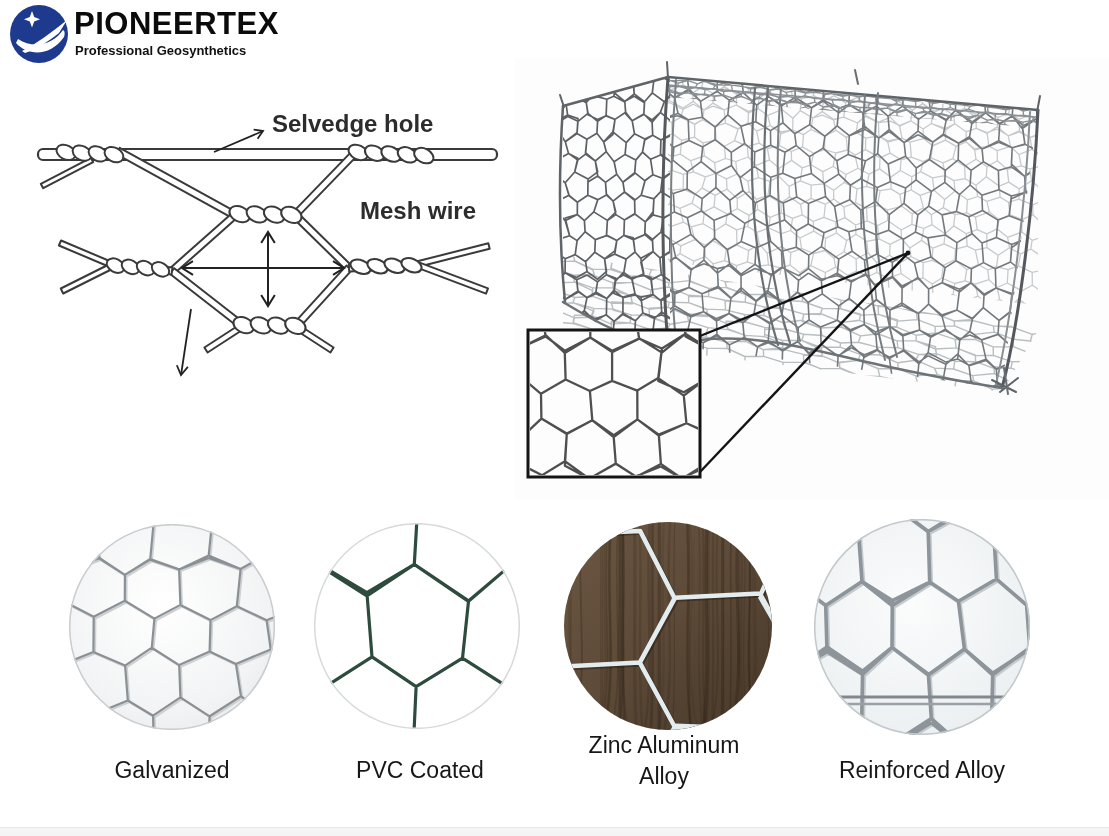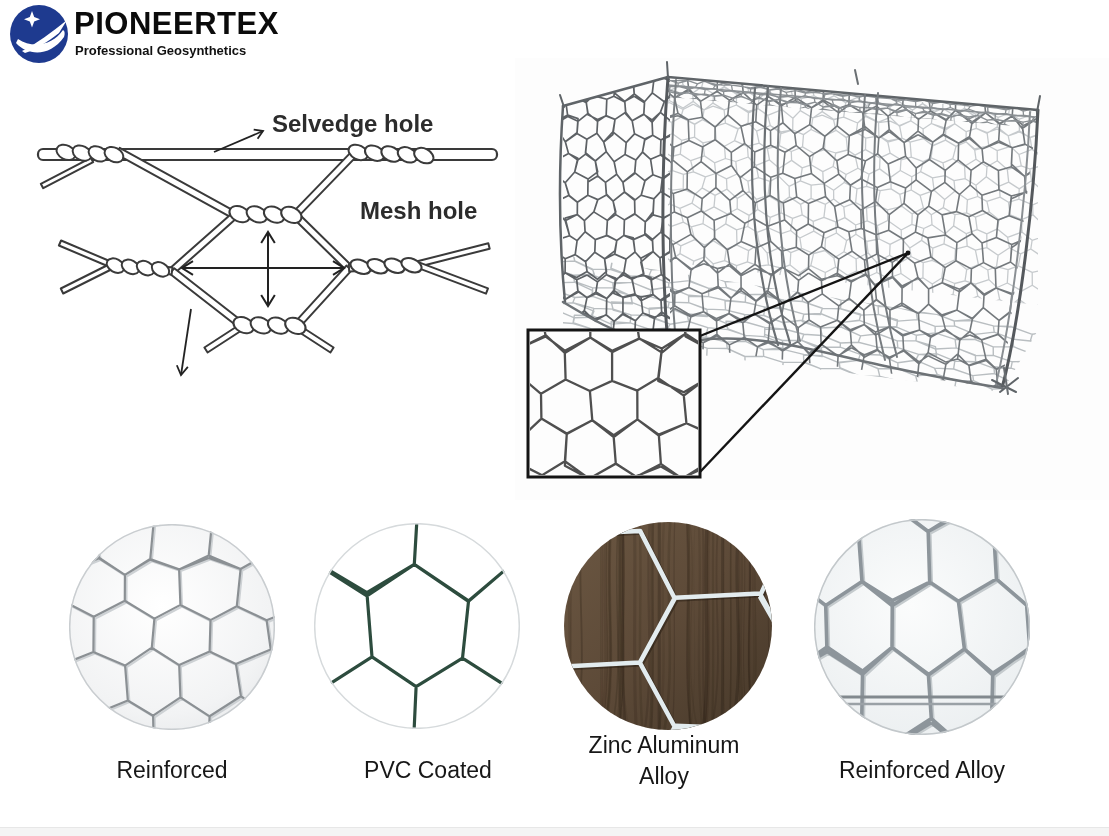--- a/index.html
+++ b/index.html
@@ -7,21 +7,21 @@
          font-family:"Liberation Sans",sans-serif;}
   .abs{position:absolute;}
   #brand-name{left:74px;top:6px;font-size:31px;font-weight:bold;letter-spacing:.5px;color:#0b0b0b;}
   #brand-tagline{left:75px;top:43px;font-size:13px;font-weight:bold;color:#111;}
   .diagram-label{font-size:24px;font-weight:600;color:#2c2c2c;white-space:nowrap;}
   #lbl-selvedge{left:272px;top:110px;}
   #lbl-meshhole{left:360px;top:197px;}
   #lbl-wirediam{left:140px;top:381px;}
   .caption{font-size:23px;color:#171717;text-align:center;line-height:31px;}
   #cap-0{left:72px;top:755px;width:200px;}
-  #cap-1{left:328px;top:755px;width:200px;text-align:center;}
+  #cap-1{left:320px;top:755px;width:200px;text-align:center;}
   #cap-2{left:568px;top:730px;width:192px;}
   #cap-3{left:796px;top:755px;width:252px;}
   #bottom-strip{left:0;top:827px;width:1109px;height:9px;background:#f4f4f4;border-top:1px solid #e7e7e7;}
 </style>
 </head>
 <body>
 
 <div id="stage">
 
   <div class="abs" style="left:0;top:0;width:340px;height:70px;padding-left:18px;">
@@ -82,21 +82,21 @@
       <path d="M261.18 243L268 232L274.82 243" fill="none" stroke="#222" stroke-width="2"></path>
       <line x1="182" y1="268" x2="344" y2="268" stroke="#222" stroke-width="2"></line>
       <path d="M333 274.82L344 268L333 261.18" fill="none" stroke="#222" stroke-width="2"></path>
       <path d="M193 274.82L182 268L193 261.18" fill="none" stroke="#222" stroke-width="2"></path>
       <line x1="214" y1="152" x2="263" y2="131" stroke="#222" stroke-width="1.8"></line>
       <path d="M257.6006794808082 138.7103137375229L263 131L253.69300003890288 129.59239503974376" fill="none" stroke="#222" stroke-width="1.8"></path>
       <line x1="191" y1="309" x2="181" y2="375" stroke="#222" stroke-width="1.8"></line>
       <path d="M176.83121590127774 365.2656464447689L181 375L187.86528092842616 366.9374744791853" fill="none" stroke="#222" stroke-width="1.8"></path>
     </svg>
   <div class="abs diagram-label" id="lbl-selvedge">Selvedge hole</div>
-  <div class="abs diagram-label" id="lbl-meshhole">Mesh hole</div>
+  <div class="abs diagram-label" id="lbl-meshhole">Mesh wire</div>
 
   <svg id="gabion" class="abs" style="left:515px;top:58px;" width="594" height="442" viewBox="515 58 594 442">
       <rect x="515" y="58" width="594" height="442" fill="#fdfdfd"></rect>
       <clipPath id="cp0">
         <polygon points="668,80 1038,112 1038,305 668,262"></polygon>
       </clipPath>
       <g clip-path="url(#cp0)">
         <path d="M636.3 44.8L648.6 53.8L648.2 63.2L638.0 70.3L627.2 61.9L625.8 51.9L636.3 44.8M659.6 47.9L670.7 53.9L669.9 68.5L662.0 71.6L648.2 63.2L648.6 53.8L659.6 47.9M679.9 51.5L692.2 56.6L691.1 68.4L679.8 73.3L669.9 68.5L670.7 53.9L679.9 51.5M702.1 53.7L716.3 59.4L715.4 72.1L705.0 74.7L691.1 68.4L692.2 56.6L702.1 53.7M724.5 55.7L736.5 61.2L737.2 73.0L726.3 77.4L715.4 72.1L716.3 59.4L724.5 55.7M748.4 56.8L760.2 60.8L757.2 73.3L746.6 78.1L737.2 73.0L736.5 61.2L748.4 56.8M768.1 58.2L781.7 65.9L780.2 75.9L768.5 82.3L757.2 73.3L760.2 60.8L768.1 58.2M792.3 58.0L802.9 67.2L801.8 78.1L789.0 83.1L780.2 75.9L781.7 65.9L792.3 58.0M812.7 60.3L822.8 69.4L824.9 77.9L811.0 83.1L801.8 78.1L802.9 67.2L812.7 60.3M835.9 65.1L847.4 71.0L845.2 82.7L834.0 86.4L824.9 77.9L822.8 69.4L835.9 65.1M856.5 64.4L866.4 70.7L865.9 84.5L855.6 88.1L845.2 82.7L847.4 71.0L856.5 64.4M877.4 66.7L887.6 73.6L889.5 85.8L876.5 89.0L865.9 84.5L866.4 70.7L877.4 66.7M898.4 70.3L912.3 77.1L912.3 86.5L900.2 89.6L889.5 85.8L887.6 73.6L898.4 70.3M922.6 70.3L932.5 77.2L932.9 89.7L920.9 93.2L912.3 86.5L912.3 77.1L922.6 70.3M941.8 72.1L953.5 80.7L954.1 91.8L943.0 96.5L932.9 89.7L932.5 77.2L941.8 72.1M966.9 75.9L975.1 79.2L976.9 93.0L965.3 97.7L954.1 91.8L953.5 80.7L966.9 75.9M989.2 75.8L997.1 82.7L999.5 93.9L989.0 100.7L976.9 93.0L975.1 79.2L989.2 75.8M1008.3 78.0L1019.5 83.6L1020.4 97.0L1010.8 101.2L999.5 93.9L997.1 82.7L1008.3 78.0M1029.2 79.8L1043.0 88.0L1041.4 97.7L1032.9 101.7L1020.4 97.0L1019.5 83.6L1029.2 79.8M1053.5 83.6L1063.6 86.8L1062.0 99.3L1053.5 105.1L1041.4 97.7L1043.0 88.0L1053.5 83.6M648.2 63.7L662.0 71.9L660.8 81.0L647.5 87.0L636.6 80.5L638.0 70.8L648.2 63.7M669.9 68.2L679.8 71.2L683.1 84.8L670.9 89.9L660.8 81.0L662.0 71.9L669.9 68.2M691.1 69.6L705.0 75.2L701.7 86.9L692.6 93.1L683.1 84.8L679.8 71.2L691.1 69.6M715.4 71.9L726.3 77.4L724.2 86.5L713.6 93.8L701.7 86.9L705.0 75.2L715.4 71.9M737.2 73.0L746.6 78.1L748.5 91.7L736.5 94.3L724.2 86.5L726.3 77.4L737.2 73.0M757.2 73.3L768.5 82.3L767.4 91.5L759.0 98.6L748.5 91.7L746.6 78.1L757.2 73.3M780.2 75.9L789.0 83.1L792.3 95.0L779.4 98.2L767.4 91.5L768.5 82.3L780.2 75.9M801.8 78.1L811.0 85.4L814.0 95.8L801.4 98.7L792.3 95.0L789.0 83.1L801.8 78.1M824.9 80.6L834.0 85.6L833.9 95.8L823.3 100.9L814.0 95.8L811.0 85.4L824.9 80.6M845.2 83.0L855.6 88.1L857.4 97.4L845.7 102.6L833.9 95.8L834.0 85.6L845.2 83.0M865.9 81.5L876.5 88.9L876.5 101.3L866.2 105.6L857.4 97.4L855.6 88.1L865.9 81.5M889.5 85.8L900.2 89.6L898.5 101.2L889.9 107.3L876.5 101.3L876.5 88.9L889.5 85.8M912.3 86.5L920.9 93.2L922.7 103.6L912.4 110.1L898.5 101.2L900.2 89.6L912.3 86.5M932.9 89.7L943.0 96.5L942.8 108.4L932.9 112.7L922.7 103.6L920.9 93.2L932.9 89.7M954.1 91.8L965.3 97.7L964.4 109.1L953.7 115.0L942.8 108.4L943.0 96.5L954.1 91.8M976.9 93.0L989.0 97.2L987.4 111.8L975.7 116.9L964.4 109.1L965.3 97.7L976.9 93.0M999.5 93.9L1010.8 101.2L1008.7 113.5L998.1 117.3L987.4 111.8L989.0 97.2L999.5 93.9M1020.4 96.7L1032.9 104.1L1029.8 115.5L1019.3 119.2L1008.7 113.5L1010.8 101.2L1020.4 96.7M1041.4 97.7L1053.5 105.1L1051.4 117.3L1040.9 121.7L1029.8 115.5L1032.9 104.1L1041.4 97.7M1062.0 99.3L1075.3 104.7L1073.1 116.6L1063.0 123.0L1051.4 117.3L1053.5 105.1L1062.0 99.3M636.6 80.5L647.5 87.0L648.7 97.8L640.1 103.7L629.2 97.1L626.3 87.0L636.6 80.5M660.8 81.0L670.9 89.9L669.3 100.5L660.1 107.0L648.7 97.8L647.5 87.0L660.8 81.0M683.1 84.8L692.6 93.1L693.3 101.4L683.1 108.0L669.3 100.5L670.9 89.9L683.1 84.8M701.7 86.9L713.6 93.8L713.0 103.1L704.0 110.0L693.3 101.4L692.6 93.1L701.7 86.9M724.2 87.5L736.5 93.5L736.4 105.0L724.1 109.8L713.0 103.1L713.6 93.8L724.2 87.5M748.5 92.1L759.0 98.6L758.1 108.6L748.4 111.3L736.4 105.0L736.5 93.5L748.5 92.1M767.4 90.4L779.4 98.7L781.9 109.6L767.7 115.4L758.1 108.6L759.0 98.6L767.4 90.4M792.3 95.0L801.4 98.7L800.3 110.6L792.9 118.3L781.9 109.6L779.4 98.7L792.3 95.0M814.0 95.8L823.3 100.9L822.2 111.6L812.8 118.0L800.3 110.6L801.4 98.7L814.0 95.8M833.9 95.8L845.7 102.6L843.7 117.1L833.6 119.3L822.2 111.6L823.3 100.9L833.9 95.8M857.4 97.4L866.2 105.6L865.6 115.7L857.6 123.0L843.7 117.1L845.7 102.6L857.4 97.4M876.5 101.3L889.9 107.3L890.3 117.4L878.5 122.1L865.6 115.7L866.2 105.6L876.5 101.3M898.5 101.2L912.4 110.1L910.7 120.8L899.5 126.2L890.3 117.4L889.9 107.3L898.5 101.2M922.7 103.6L932.9 110.4L931.4 123.5L923.1 129.0L910.7 120.8L912.4 110.1L922.7 103.6M942.8 108.4L953.7 115.0L954.7 123.8L945.7 128.3L931.4 123.5L932.9 110.4L942.8 108.4M964.4 108.4L975.7 114.2L976.3 128.4L966.2 131.7L954.7 123.8L953.7 115.0L964.4 108.4M987.4 111.8L998.1 117.3L997.3 126.9L987.1 133.3L976.3 128.4L975.7 114.2L987.4 111.8M1008.7 113.5L1019.3 119.2L1019.4 130.8L1008.2 135.8L997.3 126.9L998.1 117.3L1008.7 113.5M1029.8 115.5L1040.9 121.7L1043.0 133.2L1030.1 137.7L1019.4 130.8L1019.3 119.2L1029.8 115.5M1051.4 117.3L1063.0 123.0L1061.9 131.9L1051.7 138.9L1043.0 133.2L1040.9 121.7L1051.4 117.3M648.7 100.9L660.1 107.0L660.7 118.0L648.8 121.4L640.0 114.6L640.1 105.9L648.7 100.9M669.3 102.5L683.1 109.5L680.9 117.1L671.7 122.4L660.7 118.0L660.1 107.0L669.3 102.5M693.3 104.2L704.0 110.0L702.5 119.6L694.7 124.5L680.9 117.1L683.1 109.5L693.3 104.2M713.0 106.1L724.1 109.8L725.5 123.2L715.2 126.4L702.5 119.6L704.0 110.0L713.0 106.1M736.4 105.0L748.4 112.8L748.1 122.8L738.0 128.7L725.5 123.2L724.1 109.8L736.4 105.0M758.1 108.6L767.7 115.4L770.3 125.5L756.6 131.1L748.1 122.8L748.4 112.8L758.1 108.6M781.9 109.6L792.9 118.2L792.7 130.0L781.0 133.6L770.3 125.5L767.7 115.4L781.9 109.6M800.3 110.6L812.8 118.0L811.0 129.5L803.5 134.6L792.7 130.0L792.9 118.2L800.3 110.6M822.2 115.1L833.6 120.0L836.0 130.3L824.7 135.8L811.0 129.5L812.8 118.0L822.2 115.1M843.7 117.0L857.6 123.0L856.3 132.2L846.2 137.6L836.0 130.3L833.6 120.0L843.7 117.0M865.6 116.4L878.5 122.7L878.9 135.8L865.7 138.1L856.3 132.2L857.6 123.0L865.6 116.4M890.3 121.2L899.5 125.5L902.0 138.2L887.8 140.8L878.9 135.8L878.5 122.7L890.3 121.2M910.7 120.8L923.1 129.0L923.4 138.6L910.1 142.1L902.0 138.2L899.5 125.5L910.7 120.8M931.4 123.5L945.7 129.9L945.5 140.1L932.7 145.6L923.4 138.6L923.1 129.0L931.4 123.5M954.7 123.8L966.2 131.7L966.0 141.8L956.0 146.4L945.5 140.1L945.7 129.9L954.7 123.8M976.3 128.4L987.1 132.7L988.8 146.0L974.7 149.0L966.0 141.8L966.2 131.7L976.3 128.4M997.3 129.0L1008.2 135.8L1010.5 146.4L997.2 150.7L988.8 146.0L987.1 132.7L997.3 129.0M1019.4 132.0L1030.1 137.3L1031.9 149.3L1019.0 154.5L1010.5 146.4L1008.2 135.8L1019.4 132.0M1043.0 132.7L1051.7 138.9L1054.4 148.6L1040.3 154.1L1031.9 149.3L1030.1 137.3L1043.0 132.7M1061.9 131.9L1076.2 140.5L1074.1 151.5L1063.1 155.6L1054.4 148.6L1051.7 138.9L1061.9 131.9M640.0 114.6L648.8 122.8L648.3 131.5L637.1 139.3L627.1 129.9L625.3 121.0L640.0 114.6M660.7 118.0L671.7 122.4L672.1 133.5L661.4 141.1L648.3 131.5L648.8 122.8L660.7 118.0M680.9 117.1L694.7 124.0L694.6 137.2L681.6 140.3L672.1 133.5L671.7 122.4L680.9 117.1M702.5 119.6L715.2 126.4L716.1 140.1L702.9 142.9L694.6 137.2L694.7 124.0L702.5 119.6M725.5 123.2L738.0 129.2L734.5 140.7L724.5 146.3L716.1 140.1L715.2 126.4L725.5 123.2M748.1 122.8L756.6 131.1L759.2 143.1L747.4 146.4L734.5 140.7L738.0 129.2L748.1 122.8M770.3 125.5L781.0 131.8L779.3 145.6L767.4 148.6L759.2 143.1L756.6 131.1L770.3 125.5M792.7 130.0L803.5 134.6L802.5 146.9L791.3 151.5L779.3 145.6L781.0 131.8L792.7 130.0M811.0 129.5L824.7 135.8L824.7 149.7L813.6 153.2L802.5 146.9L803.5 134.6L811.0 129.5M836.0 130.3L846.2 137.3L847.5 150.0L835.8 153.0L824.7 149.7L824.7 135.8L836.0 130.3M856.3 132.2L865.7 138.1L865.5 149.6L855.0 155.1L847.5 150.0L846.2 137.3L856.3 132.2M878.9 135.8L887.8 142.2L890.1 153.1L880.0 157.9L865.5 149.6L865.7 138.1L878.9 135.8M902.0 138.2L910.1 142.1L911.3 157.1L901.0 159.8L890.1 153.1L887.8 142.2L902.0 138.2M923.4 138.6L932.7 145.8L931.1 157.8L923.2 161.6L911.3 157.1L910.1 142.1L923.4 138.6M945.5 140.1L956.0 146.4L952.8 158.7L943.0 162.9L931.1 157.8L932.7 145.8L945.5 140.1M966.0 141.8L974.7 150.0L976.0 159.3L964.6 166.3L952.8 158.7L956.0 146.4L966.0 141.8M988.8 146.0L997.2 150.5L997.3 160.8L987.0 166.7L976.0 159.3L974.7 150.0L988.8 146.0M1010.5 146.4L1019.0 154.5L1021.3 165.8L1007.3 169.4L997.3 160.8L997.2 150.5L1010.5 146.4M1031.9 149.3L1040.3 155.9L1041.4 165.8L1029.9 169.0L1021.3 165.8L1019.0 154.5L1031.9 149.3M1054.4 148.6L1063.1 155.6L1062.9 167.6L1054.2 174.2L1041.4 165.8L1040.3 155.9L1054.4 148.6M648.3 131.5L661.4 141.1L660.8 150.0L649.6 155.4L639.9 147.8L637.1 139.3L648.3 131.5M672.1 133.5L681.6 140.3L680.3 154.1L671.7 156.5L660.8 150.0L661.4 141.1L672.1 133.5M694.6 137.2L702.9 142.9L704.4 155.9L690.7 160.7L680.3 154.1L681.6 140.3L694.6 137.2M716.1 140.1L724.5 146.3L725.4 158.5L714.6 162.8L704.4 155.9L702.9 142.9L716.1 140.1M734.5 140.7L747.4 146.4L748.2 157.0L735.8 161.5L725.4 158.5L724.5 146.3L734.5 140.7M759.2 143.1L767.4 148.6L769.5 159.9L756.2 165.4L748.2 157.0L747.4 146.4L759.2 143.1M779.3 145.6L791.3 151.5L791.6 160.4L779.2 168.2L769.5 159.9L767.4 148.6L779.3 145.6M802.5 146.9L813.6 153.2L811.1 164.8L802.2 167.9L791.6 160.4L791.3 151.5L802.5 146.9M824.7 149.7L835.8 153.0L833.1 166.5L822.8 171.6L811.1 164.8L813.6 153.2L824.7 149.7M847.5 150.0L855.0 155.1L857.9 168.2L846.1 174.5L833.1 166.5L835.8 153.0L847.5 150.0M865.5 149.6L880.0 157.9L879.6 168.9L869.1 174.2L857.9 168.2L855.0 155.1L865.5 149.6M890.1 153.1L901.0 159.8L900.3 170.5L890.9 177.1L879.6 168.9L880.0 157.9L890.1 153.1M911.3 157.1L923.2 161.6L920.6 171.7L911.8 176.8L900.3 170.5L901.0 159.8L911.3 157.1M931.1 157.8L943.0 162.9L945.1 175.6L932.5 177.9L920.6 171.7L923.2 161.6L931.1 157.8M952.8 158.7L964.6 166.3L965.2 178.7L954.0 180.6L945.1 175.6L943.0 162.9L952.8 158.7M976.0 159.3L987.0 166.7L986.3 176.8L976.0 185.3L965.2 178.7L964.6 166.3L976.0 159.3M997.3 160.8L1007.3 169.4L1008.7 182.1L999.3 186.1L986.3 176.8L987.0 166.7L997.3 160.8M1021.3 165.8L1029.9 169.0L1031.5 180.7L1019.2 188.9L1008.7 182.1L1007.3 169.4L1021.3 165.8M1041.4 165.8L1054.2 174.2L1051.5 183.1L1041.0 189.3L1031.5 180.7L1029.9 169.0L1041.4 165.8M1062.9 167.6L1073.1 175.6L1075.1 185.3L1063.8 191.9L1051.5 183.1L1054.2 174.2L1062.9 167.6M639.9 147.8L649.6 155.4L647.6 168.7L639.5 170.4L627.7 167.4L627.5 154.5L639.9 147.8M660.8 150.0L671.7 156.5L672.6 170.7L658.1 173.8L647.6 168.7L649.6 155.4L660.8 150.0M680.3 154.1L690.7 160.7L693.5 171.9L683.4 174.3L672.6 170.7L671.7 156.5L680.3 154.1M704.4 155.9L714.6 162.8L715.7 173.5L705.4 176.8L693.5 171.9L690.7 160.7L704.4 155.9M725.4 158.5L735.8 161.5L737.1 174.0L726.5 178.9L715.7 173.5L714.6 162.8L725.4 158.5M748.2 157.0L756.2 165.4L758.5 177.6L747.9 181.2L737.1 174.0L735.8 161.5L748.2 157.0M769.5 159.9L779.2 168.2L778.9 176.4L769.9 181.4L758.5 177.6L756.2 165.4L769.5 159.9M791.6 160.4L802.2 167.9L800.4 180.9L789.1 186.4L778.9 176.4L779.2 168.2L791.6 160.4M811.1 164.8L822.8 171.6L823.4 183.8L811.1 185.2L800.4 180.9L802.2 167.9L811.1 164.8M833.1 166.5L846.1 174.5L844.2 182.4L833.6 190.3L823.4 183.8L822.8 171.6L833.1 166.5M857.9 168.2L869.1 174.2L866.5 186.3L857.0 188.8L844.2 182.4L846.1 174.5L857.9 168.2M879.6 168.9L890.9 177.1L891.1 188.9L880.2 190.7L866.5 186.3L869.1 174.2L879.6 168.9M900.3 170.5L911.8 176.8L911.2 190.0L899.8 194.4L891.1 188.9L890.9 177.1L900.3 170.5M920.6 171.7L932.5 177.9L934.1 190.3L920.1 195.4L911.2 190.0L911.8 176.8L920.6 171.7M945.1 175.6L954.0 180.6L955.1 191.1L944.7 199.5L934.1 190.3L932.5 177.9L945.1 175.6M965.2 178.7L976.0 185.3L977.7 196.5L967.4 199.8L955.1 191.1L954.0 180.6L965.2 178.7M986.3 176.8L999.3 186.1L1000.1 197.1L986.9 201.4L977.7 196.5L976.0 185.3L986.3 176.8M1008.7 182.1L1019.2 188.9L1018.9 199.1L1008.5 202.3L1000.1 197.1L999.3 186.1L1008.7 182.1M1031.5 180.7L1041.0 189.3L1042.6 200.6L1032.7 204.9L1018.9 199.1L1019.2 188.9L1031.5 180.7M1051.5 183.1L1063.8 191.9L1064.7 202.1L1052.3 205.6L1042.6 200.6L1041.0 189.3L1051.5 183.1M647.6 168.7L658.1 173.8L660.1 185.4L649.0 191.1L637.8 185.3L639.5 170.4L647.6 168.7M672.6 170.7L683.4 174.3L683.2 188.9L672.5 190.2L660.1 185.4L658.1 173.8L672.6 170.7M693.5 171.9L705.4 176.8L702.1 187.9L694.7 194.5L683.2 188.9L683.4 174.3L693.5 171.9M715.7 173.5L726.5 178.9L727.0 189.2L715.1 195.4L702.1 187.9L705.4 176.8L715.7 173.5M737.1 174.0L747.9 181.2L749.2 191.2L737.3 198.4L727.0 189.2L726.5 178.9L737.1 174.0M758.5 177.6L769.9 181.4L768.0 195.5L756.3 199.3L749.2 191.2L747.9 181.2L758.5 177.6M778.9 176.4L789.1 186.4L789.5 196.9L781.0 203.1L768.0 195.5L769.9 181.4L778.9 176.4M800.4 180.9L811.1 185.2L811.1 198.4L800.6 204.4L789.5 196.9L789.1 186.4L800.4 180.9M823.4 183.8L833.6 190.3L833.7 199.0L825.5 204.3L811.1 198.4L811.1 185.2L823.4 183.8M844.2 182.4L857.0 188.8L855.6 202.6L843.8 207.1L833.7 199.0L833.6 190.3L844.2 182.4M866.5 186.3L880.2 190.7L877.3 205.4L866.5 208.2L855.6 202.6L857.0 188.8L866.5 186.3M891.1 188.9L899.8 194.4L901.9 206.3L887.5 209.9L877.3 205.4L880.2 190.7L891.1 188.9M911.2 190.0L920.1 195.4L923.4 207.9L912.2 213.9L901.9 206.3L899.8 194.4L911.2 190.0M934.1 190.3L944.7 199.5L943.3 207.6L931.3 214.7L923.4 207.9L920.1 195.4L934.1 190.3M955.1 191.1L967.4 199.8L966.6 212.9L955.0 214.6L943.3 207.6L944.7 199.5L955.1 191.1M977.7 196.5L986.9 201.4L989.3 211.9L975.5 217.2L966.6 212.9L967.4 199.8L977.7 196.5M1000.1 197.1L1008.5 202.3L1010.1 214.8L998.9 219.8L989.3 211.9L986.9 201.4L1000.1 197.1M1018.9 199.1L1032.7 204.9L1032.9 214.8L1021.7 219.6L1010.1 214.8L1008.5 202.3L1018.9 199.1M1042.6 200.6L1052.3 205.6L1052.3 217.7L1042.0 223.5L1032.9 214.8L1032.7 204.9L1042.6 200.6M1064.7 202.1L1075.9 207.6L1075.3 219.5L1064.9 226.7L1052.3 217.7L1052.3 205.6L1064.7 202.1M637.8 185.3L649.0 191.1L647.5 200.0L639.1 206.6L627.5 200.1L625.5 188.2L637.8 185.3M660.1 185.4L672.5 190.2L669.7 203.8L661.5 209.9L647.5 200.0L649.0 191.1L660.1 185.4M683.2 188.9L694.7 194.5L692.0 203.2L679.9 208.3L669.7 203.8L672.5 190.2L683.2 188.9M702.1 187.9L715.1 195.4L714.0 206.9L704.3 211.8L692.0 203.2L694.7 194.5L702.1 187.9M727.0 189.2L737.3 198.4L737.2 208.7L727.2 214.0L714.0 206.9L715.1 195.4L727.0 189.2M749.2 191.2L756.3 199.3L757.8 209.5L749.1 215.4L737.2 208.7L737.3 198.4L749.2 191.2M768.0 195.5L781.0 203.1L781.2 212.9L770.2 217.4L757.8 209.5L756.3 199.3L768.0 195.5M789.5 196.9L800.6 204.4L802.2 214.9L792.6 218.4L781.2 212.9L781.0 203.1L789.5 196.9M811.1 198.4L825.5 204.3L823.9 217.4L813.2 221.4L802.2 214.9L800.6 204.4L811.1 198.4M833.7 199.0L843.8 207.1L844.9 217.6L835.6 221.9L823.9 217.4L825.5 204.3L833.7 199.0M855.6 202.6L866.5 208.2L867.2 220.8L855.6 225.0L844.9 217.6L843.8 207.1L855.6 202.6M877.3 205.4L887.5 209.9L887.7 220.5L877.4 225.6L867.2 220.8L866.5 208.2L877.3 205.4M901.9 206.3L912.2 213.9L911.9 224.4L901.2 230.0L887.7 220.5L887.5 209.9L901.9 206.3M923.4 207.9L931.3 214.7L932.0 224.7L923.8 228.5L911.9 224.4L912.2 213.9L923.4 207.9M943.3 207.6L955.0 214.6L953.6 225.9L945.1 233.8L932.0 224.7L931.3 214.7L943.3 207.6M966.6 212.9L975.5 217.2L977.2 229.7L966.3 233.7L953.6 225.9L955.0 214.6L966.6 212.9M989.3 211.9L998.9 219.8L997.4 228.9L986.8 233.9L977.2 229.7L975.5 217.2L989.3 211.9M1010.1 214.8L1021.7 219.6L1021.9 232.1L1007.6 237.3L997.4 228.9L998.9 219.8L1010.1 214.8M1032.9 214.8L1042.0 223.5L1043.7 236.5L1032.1 240.3L1021.9 232.1L1021.7 219.6L1032.9 214.8M1052.3 217.7L1064.9 226.7L1063.3 234.8L1051.6 240.1L1043.7 236.5L1042.0 223.5L1052.3 217.7M647.5 200.0L661.5 209.9L661.5 219.2L647.9 222.5L636.2 218.5L639.1 206.6L647.5 200.0M669.7 203.8L679.9 208.3L683.3 222.1L670.7 226.6L661.5 219.2L661.5 209.9L669.7 203.8M692.0 203.2L704.3 211.8L703.0 223.7L691.4 226.8L683.3 222.1L679.9 208.3L692.0 203.2M714.0 206.9L727.2 214.0L725.7 223.9L715.0 230.8L703.0 223.7L704.3 211.8L714.0 206.9M737.2 208.7L749.1 215.4L747.8 226.5L736.6 229.9L725.7 223.9L727.2 214.0L737.2 208.7M757.8 209.5L770.2 217.4L768.7 228.0L757.1 232.3L747.8 226.5L749.1 215.4L757.8 209.5M781.2 212.9L792.6 218.4L790.6 230.5L781.4 233.6L768.7 228.0L770.2 217.4L781.2 212.9M802.2 214.9L813.2 221.4L813.8 231.1L799.9 238.0L790.6 230.5L792.6 218.4L802.2 214.9M823.9 217.4L835.6 221.9L836.5 233.0L825.6 238.3L813.8 231.1L813.2 221.4L823.9 217.4M844.9 217.6L855.6 225.0L855.9 234.2L846.6 240.6L836.5 233.0L835.6 221.9L844.9 217.6M867.2 220.8L877.4 225.6L879.2 239.0L866.8 241.3L855.9 234.2L855.6 225.0L867.2 220.8M887.7 220.5L901.2 230.0L901.4 238.6L890.1 244.3L879.2 239.0L877.4 225.6L887.7 220.5M911.9 224.4L923.8 228.5L921.6 240.4L909.8 248.0L901.4 238.6L901.2 230.0L911.9 224.4M932.0 224.7L945.1 233.8L944.0 243.8L932.8 248.2L921.6 240.4L923.8 228.5L932.0 224.7M953.6 225.9L966.3 233.7L967.2 246.1L955.5 249.1L944.0 243.8L945.1 233.8L953.6 225.9M977.2 229.7L986.8 233.9L986.9 247.6L975.4 250.1L967.2 246.1L966.3 233.7L977.2 229.7M997.4 228.9L1007.6 237.3L1009.5 247.8L998.1 255.3L986.9 247.6L986.8 233.9L997.4 228.9M1021.9 232.1L1032.1 240.3L1030.8 249.0L1020.6 253.9L1009.5 247.8L1007.6 237.3L1021.9 232.1M1043.7 236.5L1051.6 240.1L1053.3 253.8L1043.1 257.3L1030.8 249.0L1032.1 240.3L1043.7 236.5M1063.3 234.8L1076.2 243.3L1074.1 252.8L1062.3 257.6L1053.3 253.8L1051.6 240.1L1063.3 234.8M636.2 218.5L647.9 222.5L647.9 234.8L637.7 241.1L628.9 236.0L626.9 220.7L636.2 218.5M661.5 219.2L670.7 226.6L669.6 238.8L661.6 240.7L647.9 234.8L647.9 222.5L661.5 219.2M683.3 222.1L691.4 226.8L694.7 239.6L680.8 245.9L669.6 238.8L670.7 226.6L683.3 222.1M703.0 223.7L715.0 230.8L713.6 240.9L704.6 245.1L694.7 239.6L691.4 226.8L703.0 223.7M725.7 223.9L736.6 229.9L737.0 245.1L726.4 248.9L713.6 240.9L715.0 230.8L725.7 223.9M747.8 226.5L757.1 232.3L759.2 243.7L748.6 250.6L737.0 245.1L736.6 229.9L747.8 226.5M768.7 228.0L781.4 233.6L781.7 246.7L767.2 253.1L759.2 243.7L757.1 232.3L768.7 228.0M790.6 230.5L799.9 238.0L801.5 248.3L790.8 252.6L781.7 246.7L781.4 233.6L790.6 230.5M813.8 231.1L825.6 238.3L824.8 250.5L813.6 253.5L801.5 248.3L799.9 238.0L813.8 231.1M836.5 233.0L846.6 240.6L844.0 251.7L833.9 258.1L824.8 250.5L825.6 238.3L836.5 233.0M855.9 234.2L866.8 241.3L868.0 252.8L856.1 259.0L844.0 251.7L846.6 240.6L855.9 234.2M879.2 239.0L890.1 244.3L889.6 255.3L876.7 262.5L868.0 252.8L866.8 241.3L879.2 239.0M901.4 238.6L909.8 248.0L911.0 256.5L900.0 262.6L889.6 255.3L890.1 244.3L901.4 238.6M921.6 240.4L932.8 248.2L932.2 260.4L923.2 262.6L911.0 256.5L909.8 248.0L921.6 240.4M944.0 243.8L955.5 249.1L954.8 259.8L943.4 265.4L932.2 260.4L932.8 248.2L944.0 243.8M967.2 246.1L975.4 250.1L978.4 264.5L966.7 269.6L954.8 259.8L955.5 249.1L967.2 246.1M986.9 247.6L998.1 255.3L996.5 266.7L987.8 270.0L978.4 264.5L975.4 250.1L986.9 247.6M1009.5 247.8L1020.6 253.9L1018.3 265.9L1008.1 269.7L996.5 266.7L998.1 255.3L1009.5 247.8M1030.8 249.0L1043.1 257.3L1042.7 270.1L1032.2 272.3L1018.3 265.9L1020.6 253.9L1030.8 249.0M1053.3 253.8L1062.3 257.6L1064.0 271.9L1052.1 275.7L1042.7 270.1L1043.1 257.3L1053.3 253.8M647.9 234.8L661.6 240.7L661.3 253.7L649.0 257.0L640.1 250.2L637.7 241.1L647.9 234.8M669.6 238.8L680.8 245.9L680.0 253.6L670.1 260.5L661.3 253.7L661.6 240.7L669.6 238.8M694.7 239.6L704.6 245.1L705.4 256.6L693.8 261.1L680.0 253.6L680.8 245.9L694.7 239.6M713.6 240.9L726.4 248.9L724.6 260.7L713.1 263.8L705.4 256.6L704.6 245.1L713.6 240.9M737.0 245.1L748.6 250.6L747.4 261.9L736.7 265.7L724.6 260.7L726.4 248.9L737.0 245.1M759.2 243.7L767.2 253.1L768.4 264.8L759.1 266.2L747.4 261.9L748.6 250.6L759.2 243.7M781.7 246.7L790.8 252.6L790.1 264.9L781.4 268.2L768.4 264.8L767.2 253.1L781.7 246.7M801.5 248.3L813.6 253.5L810.8 265.6L799.9 272.7L790.1 264.9L790.8 252.6L801.5 248.3M824.8 250.5L833.9 258.1L835.6 267.1L825.3 272.5L810.8 265.6L813.6 253.5L824.8 250.5M844.0 251.7L856.1 259.0L856.5 271.1L847.5 275.3L835.6 267.1L833.9 258.1L844.0 251.7M868.0 252.8L876.7 262.5L876.8 272.5L868.3 276.5L856.5 271.1L856.1 259.0L868.0 252.8M889.6 255.3L900.0 262.6L901.0 273.5L888.2 278.4L876.8 272.5L876.7 262.5L889.6 255.3M911.0 256.5L923.2 262.6L922.9 277.8L912.3 281.2L901.0 273.5L900.0 262.6L911.0 256.5M932.2 260.4L943.4 265.4L941.8 278.0L932.3 284.0L922.9 277.8L923.2 262.6L932.2 260.4M954.8 259.8L966.7 269.6L965.0 280.9L954.7 283.5L941.8 278.0L943.4 265.4L954.8 259.8M978.4 264.5L987.8 270.0L988.9 279.6L975.3 284.2L965.0 280.9L966.7 269.6L978.4 264.5M996.5 266.7L1008.1 269.7L1007.3 283.0L997.2 287.5L988.9 279.6L987.8 270.0L996.5 266.7M1018.3 265.9L1032.2 272.3L1032.3 285.2L1021.9 290.9L1007.3 283.0L1008.1 269.7L1018.3 265.9M1042.7 270.1L1052.1 275.7L1050.9 288.6L1040.6 290.7L1032.3 285.2L1032.2 272.3L1042.7 270.1M1064.0 271.9L1075.6 275.7L1074.3 290.2L1064.5 295.3L1050.9 288.6L1052.1 275.7L1064.0 271.9M640.1 250.2L649.0 257.0L648.5 269.3L637.6 274.2L627.0 267.7L625.4 257.1L640.1 250.2M661.3 253.7L670.1 260.5L669.3 271.7L659.4 278.4L648.5 269.3L649.0 257.0L661.3 253.7M680.0 253.6L693.8 261.1L690.9 274.4L681.5 278.0L669.3 271.7L670.1 260.5L680.0 253.6M705.4 256.6L713.1 263.8L714.0 275.4L704.8 278.7L690.9 274.4L693.8 261.1L705.4 256.6M724.6 260.7L736.7 265.7L735.0 278.1L725.0 283.9L714.0 275.4L713.1 263.8L724.6 260.7M747.4 261.9L759.1 266.2L756.5 280.0L747.3 283.7L735.0 278.1L736.7 265.7L747.4 261.9M768.4 264.8L781.4 268.2L778.6 280.1L770.9 287.2L756.5 280.0L759.1 266.2L768.4 264.8M790.1 264.9L799.9 272.7L801.0 283.1L791.2 289.3L778.6 280.1L781.4 268.2L790.1 264.9M810.8 265.6L825.3 272.5L824.9 283.6L811.6 289.8L801.0 283.1L799.9 272.7L810.8 265.6M835.6 267.1L847.5 275.3L845.2 285.0L835.8 292.0L824.9 283.6L825.3 272.5L835.6 267.1M856.5 271.1L868.3 276.5L867.8 288.2L856.9 291.1L845.2 285.0L847.5 275.3L856.5 271.1M876.8 272.5L888.2 278.4L889.1 291.6L878.9 293.3L867.8 288.2L868.3 276.5L876.8 272.5M901.0 273.5L912.3 281.2L912.1 291.3L900.6 298.5L889.1 291.6L888.2 278.4L901.0 273.5M922.9 277.8L932.3 284.0L932.9 294.4L920.2 298.5L912.1 291.3L912.3 281.2L922.9 277.8M941.8 278.0L954.7 283.5L952.7 297.2L943.3 299.6L932.9 294.4L932.3 284.0L941.8 278.0M965.0 280.9L975.3 284.2L977.8 296.1L966.3 301.4L952.7 297.2L954.7 283.5L965.0 280.9M988.9 279.6L997.2 287.5L999.7 299.6L987.4 303.9L977.8 296.1L975.3 284.2L988.9 279.6M1007.3 283.0L1021.9 290.9L1018.6 301.7L1009.8 306.6L999.7 299.6L997.2 287.5L1007.3 283.0M1032.3 285.2L1040.6 290.7L1043.0 302.0L1032.4 309.0L1018.6 301.7L1021.9 290.9L1032.3 285.2M1050.9 288.6L1064.5 295.3L1061.8 306.3L1051.0 311.4L1043.0 302.0L1040.6 290.7L1050.9 288.6M648.5 269.3L659.4 275.3L658.0 288.1L647.9 292.7L640.0 286.3L637.6 274.9L648.5 269.3M669.3 270.0L681.5 280.0L681.9 289.2L670.1 295.9L658.0 288.1L659.4 275.3L669.3 270.0M690.9 274.4L704.8 279.0L702.5 290.5L693.6 295.8L681.9 289.2L681.5 280.0L690.9 274.4M714.0 276.5L725.0 283.2L727.3 294.0L716.2 300.4L702.5 290.5L704.8 279.0L714.0 276.5M735.0 277.2L747.3 283.7L746.2 294.6L737.1 299.0L727.3 294.0L725.0 283.2L735.0 277.2M756.5 280.4L770.9 286.2L767.4 298.5L758.2 302.7L746.2 294.6L747.3 283.7L756.5 280.4M778.6 281.1L791.2 289.3L792.2 299.3L778.1 304.3L767.4 298.5L770.9 286.2L778.6 281.1M801.0 282.6L811.6 288.5L811.0 302.5L800.9 306.2L792.2 299.3L791.2 289.3L801.0 282.6M824.9 283.2L835.8 292.5L833.6 301.1L824.0 306.5L811.0 302.5L811.6 288.5L824.9 283.2M845.2 285.0L856.9 295.0L858.3 305.5L844.5 309.2L833.6 301.1L835.8 292.5L845.2 285.0M867.8 288.9L878.9 294.7L878.2 307.0L868.6 313.1L858.3 305.5L856.9 295.0L867.8 288.9M889.1 291.6L900.6 298.5L898.7 309.3L890.4 313.9L878.2 307.0L878.9 294.7L889.1 291.6M912.1 291.3L920.2 299.2L923.0 312.0L912.1 315.0L898.7 309.3L900.6 298.5L912.1 291.3M932.9 295.6L943.3 299.6L943.5 310.1L934.3 314.7L923.0 312.0L920.2 299.2L932.9 295.6M952.7 294.4L966.3 301.2L964.2 313.1L955.8 318.9L943.5 310.1L943.3 299.6L952.7 294.4M977.8 296.1L987.4 303.9L988.9 315.6L974.8 319.5L964.2 313.1L966.3 301.2L977.8 296.1M999.7 299.6L1009.8 306.8L1009.3 317.0L996.5 323.8L988.9 315.6L987.4 303.9L999.7 299.6M1018.6 299.1L1032.4 309.0L1031.4 319.7L1019.1 323.5L1009.3 317.0L1009.8 306.8L1018.6 299.1M1043.0 302.0L1051.0 311.4L1053.9 319.7L1041.4 324.3L1031.4 319.7L1032.4 309.0L1043.0 302.0M1061.8 302.8L1074.6 312.6L1072.9 322.0L1064.7 326.8L1053.9 319.7L1051.0 311.4L1061.8 302.8M640.0 286.1L647.9 294.5L647.8 303.2L639.2 308.6L628.1 303.5L626.2 292.4L640.0 286.1M658.0 288.9L670.1 295.9L672.9 308.0L660.5 312.5L647.8 303.2L647.9 294.5L658.0 288.9M681.9 291.1L693.6 296.6L693.6 306.4L683.5 311.0L672.9 308.0L670.1 295.9L681.9 291.1M702.5 292.9L716.2 300.4L715.2 310.8L703.7 315.0L693.6 306.4L693.6 296.6L702.5 292.9M727.3 291.9L737.1 301.7L734.9 312.9L724.7 317.3L715.2 310.8L716.2 300.4L727.3 291.9M746.2 294.6L758.2 302.1L757.5 314.8L745.5 316.7L734.9 312.9L737.1 301.7L746.2 294.6M767.4 296.5L778.1 303.1L779.4 314.0L770.1 320.5L757.5 314.8L758.2 302.1L767.4 296.5M792.2 299.3L800.9 306.2L801.0 318.6L789.8 322.5L779.4 314.0L778.1 303.1L792.2 299.3M811.0 302.5L824.0 306.5L821.8 317.4L812.9 322.2L801.0 318.6L800.9 306.2L811.0 302.5M833.6 303.7L844.5 309.0L844.1 319.2L834.6 327.3L821.8 317.4L824.0 306.5L833.6 303.7M858.3 304.9L868.6 313.1L869.0 321.8L857.2 328.1L844.1 319.2L844.5 309.0L858.3 304.9M878.2 307.0L890.4 314.1L888.5 325.3L879.1 327.9L869.0 321.8L868.6 313.1L878.2 307.0M898.7 309.3L912.1 315.0L910.1 325.2L899.8 331.7L888.5 325.3L890.4 314.1L898.7 309.3M923.0 308.9L934.3 314.7L934.2 326.8L920.5 334.5L910.1 325.2L912.1 315.0L923.0 308.9M943.5 310.1L955.8 319.1L953.8 330.4L942.9 336.5L934.2 326.8L934.3 314.7L943.5 310.1M964.2 314.5L974.8 320.8L976.0 332.3L963.6 334.9L953.8 330.4L955.8 319.1L964.2 314.5M988.9 315.6L996.5 321.2L1000.1 333.1L989.2 337.9L976.0 332.3L974.8 320.8L988.9 315.6M1009.3 317.0L1019.1 323.5L1019.3 335.5L1008.2 341.6L1000.1 333.1L996.5 321.2L1009.3 317.0M1031.4 320.0L1041.4 327.5L1043.8 337.0L1032.9 342.6L1019.3 335.5L1019.1 323.5L1031.4 320.0M1053.9 319.7L1064.7 328.8L1061.9 340.3L1052.2 343.7L1043.8 337.0L1041.4 327.5L1053.9 319.7" fill="none" stroke="#c6cacd" stroke-width="1.3" stroke-linejoin="round"></path>
       </g>
       <clipPath id="cp1">
@@ -258,19 +258,19 @@
         <path d="M-89.9 -84.5L-50.1 -55.6L-55.5 -12.7L-90.0 13.5L-121.2 -9.1L-120.0 -54.4L-89.9 -84.5M-17.6 -83.7L10.3 -58.0L12.3 -13.5L-20.2 14.2L-55.5 -12.7L-50.1 -55.6L-17.6 -83.7M47.8 -83.7L83.2 -57.0L81.8 -11.5L44.3 16.4L12.3 -13.5L10.3 -58.0L47.8 -83.7M117.3 -80.1L148.3 -56.2L150.1 -7.0L114.2 12.5L81.8 -11.5L83.2 -57.0L117.3 -80.1M182.7 -78.7L217.1 -56.3L216.0 -12.9L179.9 11.5L150.1 -12.7L148.3 -56.5L182.7 -78.7M245.2 -79.0L280.6 -59.2L283.5 -12.6L246.4 16.5L216.0 -12.9L217.1 -56.3L245.2 -79.0M-55.5 -8.9L-20.2 11.3L-20.9 61.4L-54.4 81.9L-88.7 57.7L-90.0 15.3L-55.5 -8.9M12.3 -13.0L44.3 11.6L48.0 62.6L11.7 86.4L-20.9 61.4L-20.2 11.3L12.3 -13.0M81.8 -12.0L114.2 12.4L115.7 63.1L78.3 86.5L48.0 62.6L44.3 10.8L81.8 -12.0M150.1 -9.7L179.9 16.2L182.4 60.0L144.4 82.3L115.7 63.1L114.2 12.5L150.1 -9.7M216.0 -11.7L246.4 16.5L247.1 57.8L212.6 86.1L182.4 60.0L179.9 16.2L216.0 -11.7M283.5 -11.8L311.7 14.8L313.4 59.9L283.6 85.8L247.1 57.8L246.4 16.5L283.5 -11.8M-88.7 57.7L-54.4 86.3L-54.2 128.3L-88.7 156.2L-123.2 130.1L-123.5 85.2L-88.7 57.7M-20.9 61.4L11.7 86.4L13.0 132.6L-23.1 153.5L-54.2 128.3L-54.4 86.3L-20.9 61.4M48.0 62.6L78.3 81.5L78.0 128.4L48.6 155.2L13.0 132.6L11.7 86.4L48.0 62.6M115.7 63.1L144.4 82.3L150.4 130.0L114.4 156.0L78.0 128.4L78.3 81.5L115.7 63.1M182.4 60.0L212.6 86.1L215.8 130.0L178.7 154.2L150.4 130.0L144.4 82.3L182.4 60.0M247.1 57.8L283.6 83.2L279.8 128.0L246.3 157.1L215.8 130.0L212.6 86.1L247.1 57.8M-54.2 127.8L-23.1 152.4L-21.9 200.8L-54.3 223.4L-87.5 202.5L-88.7 157.3L-54.2 127.8M13.0 128.1L48.6 152.2L47.7 202.4L11.7 221.7L-21.9 200.8L-23.1 152.4L13.0 128.1M78.0 128.4L114.4 155.3L117.3 199.5L80.7 223.2L47.7 202.4L48.6 152.2L78.0 128.4M150.4 130.0L178.7 155.9L177.7 198.0L147.7 226.4L117.3 199.5L114.4 155.6L150.4 130.0M215.8 128.6L246.3 155.5L245.7 203.8L212.5 223.3L177.7 198.0L178.7 155.9L215.8 128.6M279.8 130.0L316.6 154.8L313.4 198.8L278.4 225.3L245.7 203.8L246.3 155.5L279.8 130.0M-87.5 200.7L-54.3 223.1L-54.0 269.3L-90.1 297.7L-120.6 271.0L-120.2 225.4L-87.5 200.7M-21.9 198.3L11.7 224.2L15.9 268.3L-17.4 295.9L-54.0 269.3L-54.3 223.1L-21.9 198.3M47.7 199.0L80.7 225.8L80.2 272.6L46.1 298.8L15.9 268.3L11.7 224.2L47.7 199.0M117.3 203.6L147.7 227.8L149.2 268.6L110.8 296.7L80.2 272.6L80.7 225.8L117.3 203.6M177.7 198.9L212.5 228.0L214.9 273.5L183.2 294.2L149.2 268.6L147.7 227.8L177.7 198.9M245.7 203.8L278.4 227.3L283.7 272.8L245.6 297.8L214.9 273.5L212.5 228.0L245.7 203.8" fill="none" stroke="#c4cacd" stroke-width="3.6" transform="translate(1.6,1.6)" stroke-linejoin="round"></path>
         <path d="M-89.9 -84.5L-50.1 -55.6L-55.5 -12.7L-90.0 13.5L-121.2 -9.1L-120.0 -54.4L-89.9 -84.5M-17.6 -83.7L10.3 -58.0L12.3 -13.5L-20.2 14.2L-55.5 -12.7L-50.1 -55.6L-17.6 -83.7M47.8 -83.7L83.2 -57.0L81.8 -11.5L44.3 16.4L12.3 -13.5L10.3 -58.0L47.8 -83.7M117.3 -80.1L148.3 -56.2L150.1 -7.0L114.2 12.5L81.8 -11.5L83.2 -57.0L117.3 -80.1M182.7 -78.7L217.1 -56.3L216.0 -12.9L179.9 11.5L150.1 -12.7L148.3 -56.5L182.7 -78.7M245.2 -79.0L280.6 -59.2L283.5 -12.6L246.4 16.5L216.0 -12.9L217.1 -56.3L245.2 -79.0M-55.5 -8.9L-20.2 11.3L-20.9 61.4L-54.4 81.9L-88.7 57.7L-90.0 15.3L-55.5 -8.9M12.3 -13.0L44.3 11.6L48.0 62.6L11.7 86.4L-20.9 61.4L-20.2 11.3L12.3 -13.0M81.8 -12.0L114.2 12.4L115.7 63.1L78.3 86.5L48.0 62.6L44.3 10.8L81.8 -12.0M150.1 -9.7L179.9 16.2L182.4 60.0L144.4 82.3L115.7 63.1L114.2 12.5L150.1 -9.7M216.0 -11.7L246.4 16.5L247.1 57.8L212.6 86.1L182.4 60.0L179.9 16.2L216.0 -11.7M283.5 -11.8L311.7 14.8L313.4 59.9L283.6 85.8L247.1 57.8L246.4 16.5L283.5 -11.8M-88.7 57.7L-54.4 86.3L-54.2 128.3L-88.7 156.2L-123.2 130.1L-123.5 85.2L-88.7 57.7M-20.9 61.4L11.7 86.4L13.0 132.6L-23.1 153.5L-54.2 128.3L-54.4 86.3L-20.9 61.4M48.0 62.6L78.3 81.5L78.0 128.4L48.6 155.2L13.0 132.6L11.7 86.4L48.0 62.6M115.7 63.1L144.4 82.3L150.4 130.0L114.4 156.0L78.0 128.4L78.3 81.5L115.7 63.1M182.4 60.0L212.6 86.1L215.8 130.0L178.7 154.2L150.4 130.0L144.4 82.3L182.4 60.0M247.1 57.8L283.6 83.2L279.8 128.0L246.3 157.1L215.8 130.0L212.6 86.1L247.1 57.8M-54.2 127.8L-23.1 152.4L-21.9 200.8L-54.3 223.4L-87.5 202.5L-88.7 157.3L-54.2 127.8M13.0 128.1L48.6 152.2L47.7 202.4L11.7 221.7L-21.9 200.8L-23.1 152.4L13.0 128.1M78.0 128.4L114.4 155.3L117.3 199.5L80.7 223.2L47.7 202.4L48.6 152.2L78.0 128.4M150.4 130.0L178.7 155.9L177.7 198.0L147.7 226.4L117.3 199.5L114.4 155.6L150.4 130.0M215.8 128.6L246.3 155.5L245.7 203.8L212.5 223.3L177.7 198.0L178.7 155.9L215.8 128.6M279.8 130.0L316.6 154.8L313.4 198.8L278.4 225.3L245.7 203.8L246.3 155.5L279.8 130.0M-87.5 200.7L-54.3 223.1L-54.0 269.3L-90.1 297.7L-120.6 271.0L-120.2 225.4L-87.5 200.7M-21.9 198.3L11.7 224.2L15.9 268.3L-17.4 295.9L-54.0 269.3L-54.3 223.1L-21.9 198.3M47.7 199.0L80.7 225.8L80.2 272.6L46.1 298.8L15.9 268.3L11.7 224.2L47.7 199.0M117.3 203.6L147.7 227.8L149.2 268.6L110.8 296.7L80.2 272.6L80.7 225.8L117.3 203.6M177.7 198.9L212.5 228.0L214.9 273.5L183.2 294.2L149.2 268.6L147.7 227.8L177.7 198.9M245.7 203.8L278.4 227.3L283.7 272.8L245.6 297.8L214.9 273.5L212.5 228.0L245.7 203.8" fill="none" stroke="#8d959b" stroke-width="3.6" stroke-linejoin="round"></path>
       </g>
       <g clip-path="url(#cp11)">
         <line x1="0" y1="178" x2="216" y2="178" stroke="#82898e" stroke-width="3"></line>
         <line x1="0" y1="185" x2="216" y2="185" stroke="#9aa1a6" stroke-width="2.4"></line>
       </g>
       <circle cx="108" cy="108" r="107.3" fill="none" stroke="#c3c8cb" stroke-width="1.5"></circle>
     </svg>
 
-  <div class="abs caption" id="cap-0">Reinforced</div>
+  <div class="abs caption" id="cap-0">Galvanized</div>
   <div class="abs caption" id="cap-1">PVC Coated</div>
   <div class="abs caption" id="cap-2">Zinc Aluminum Alloy</div>
   <div class="abs caption" id="cap-3">Reinforced Alloy</div>
 
   <div class="abs" id="bottom-strip"></div>
 </div>
 
 </body></html>

